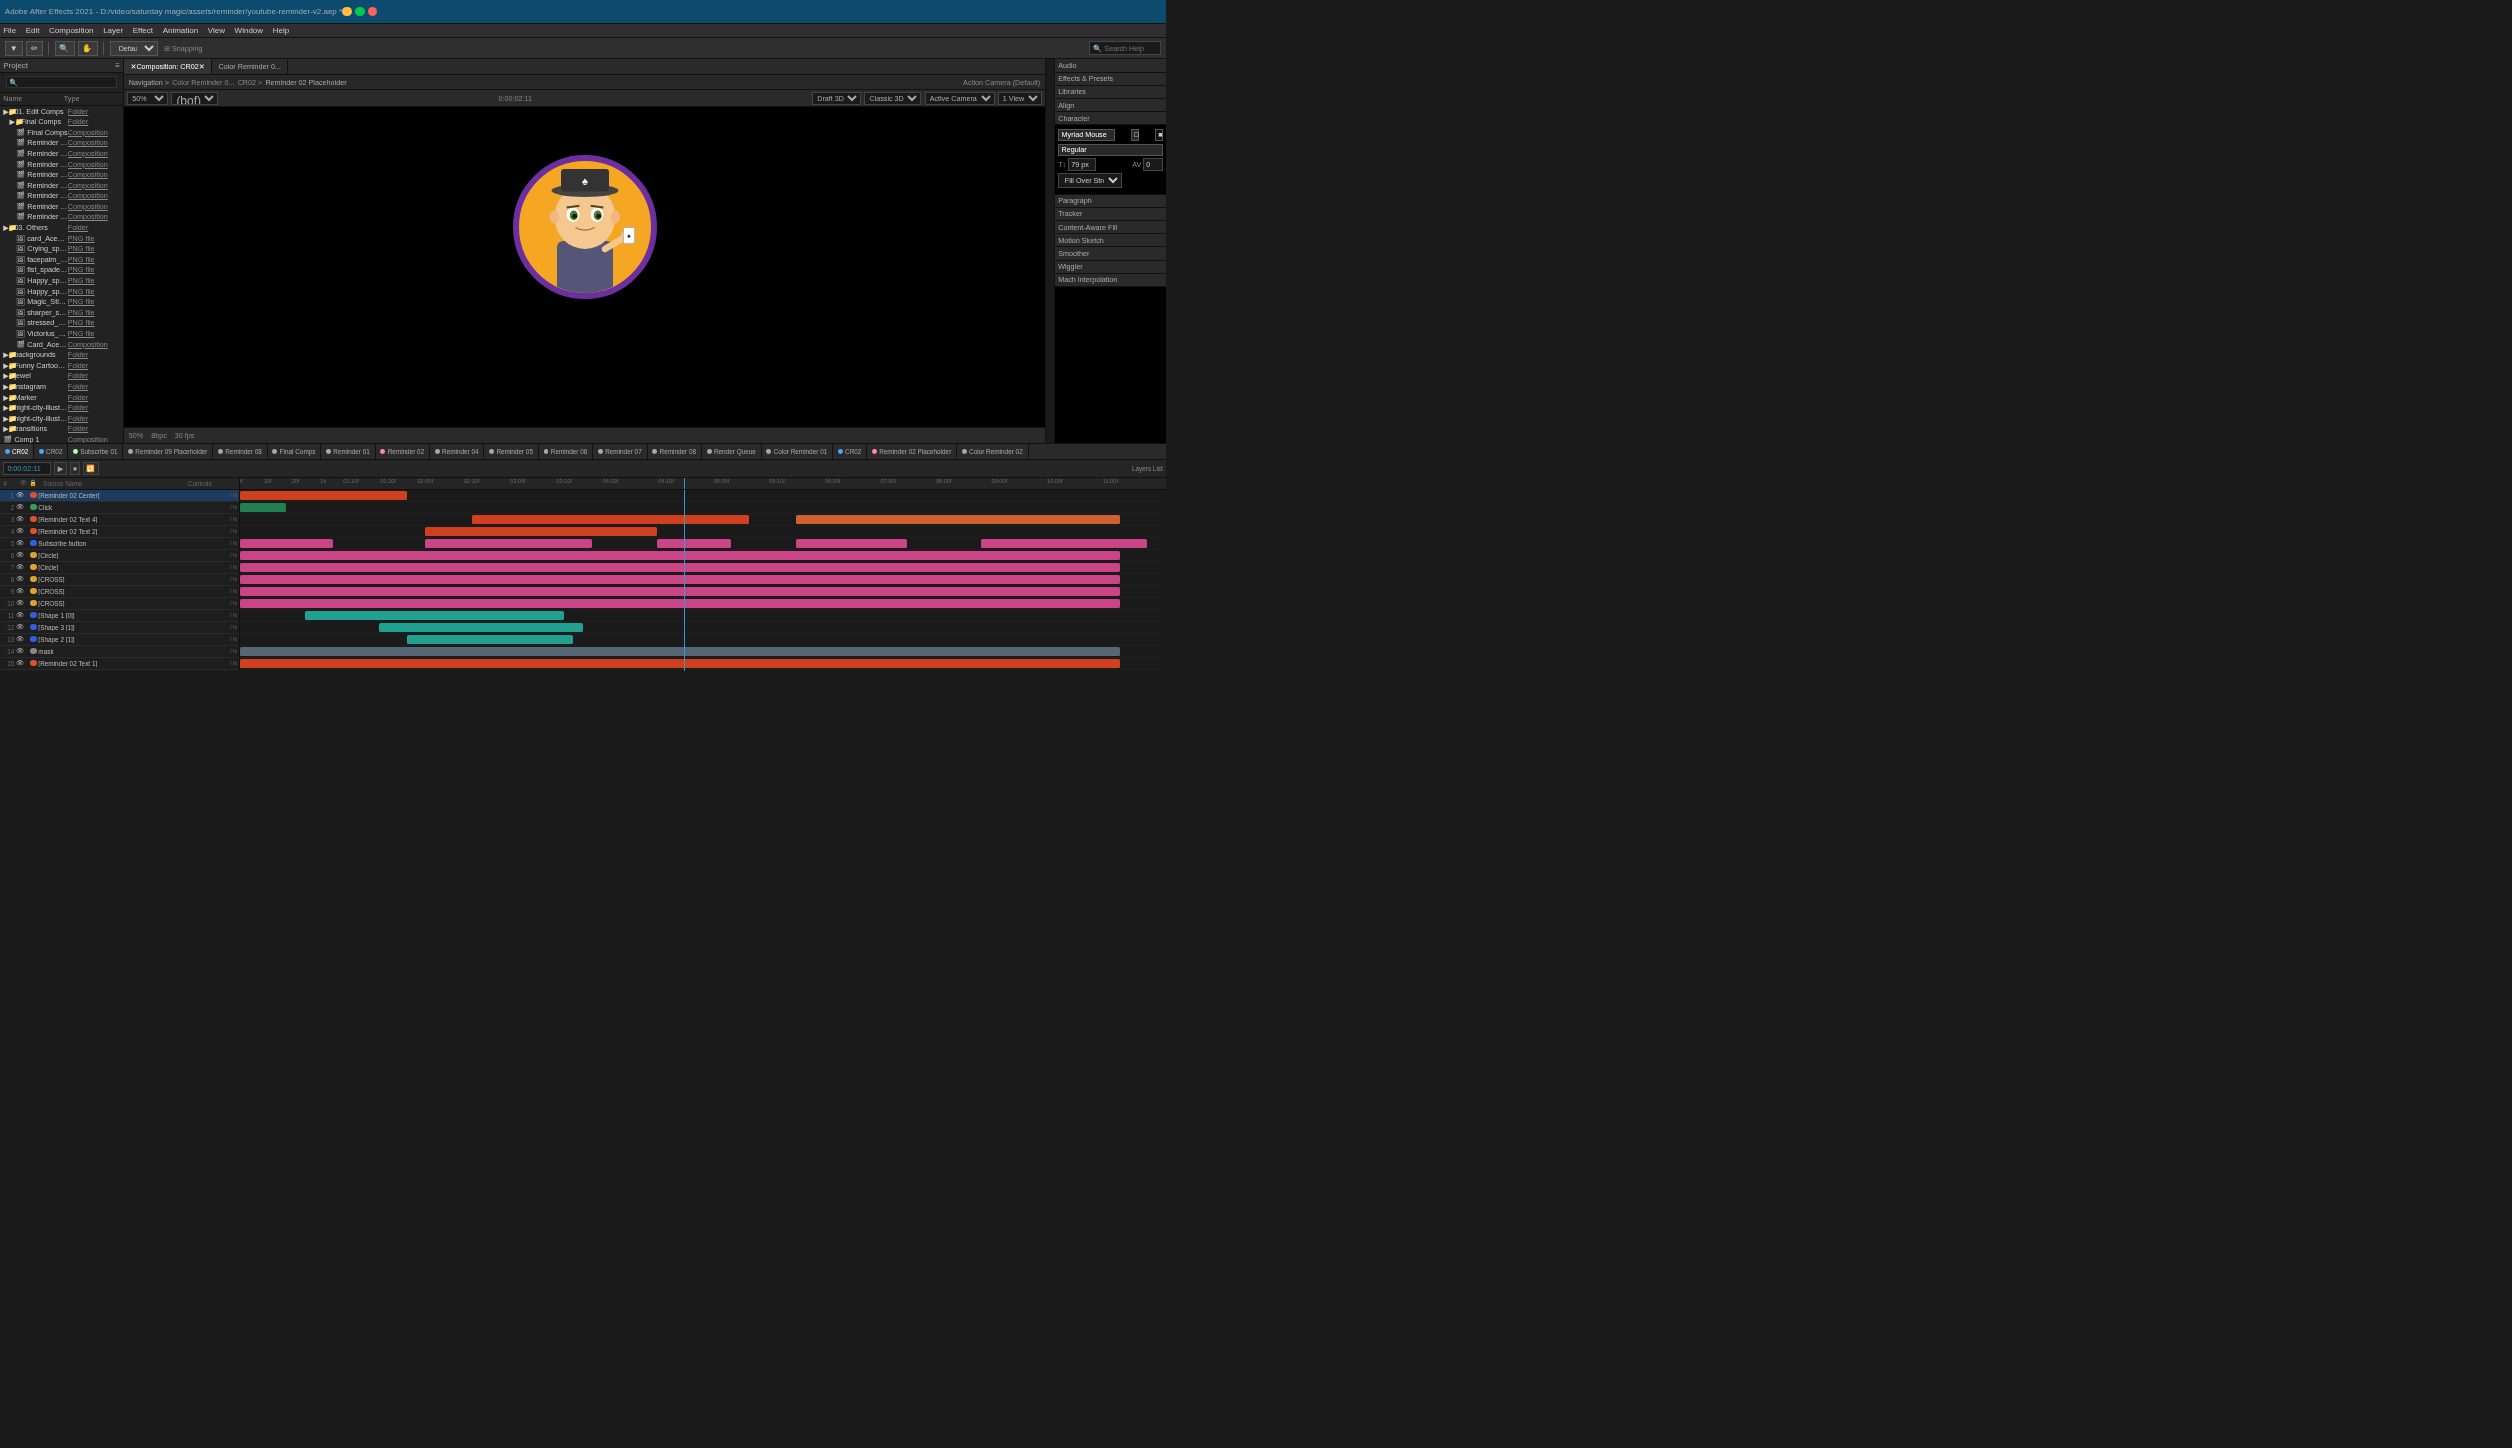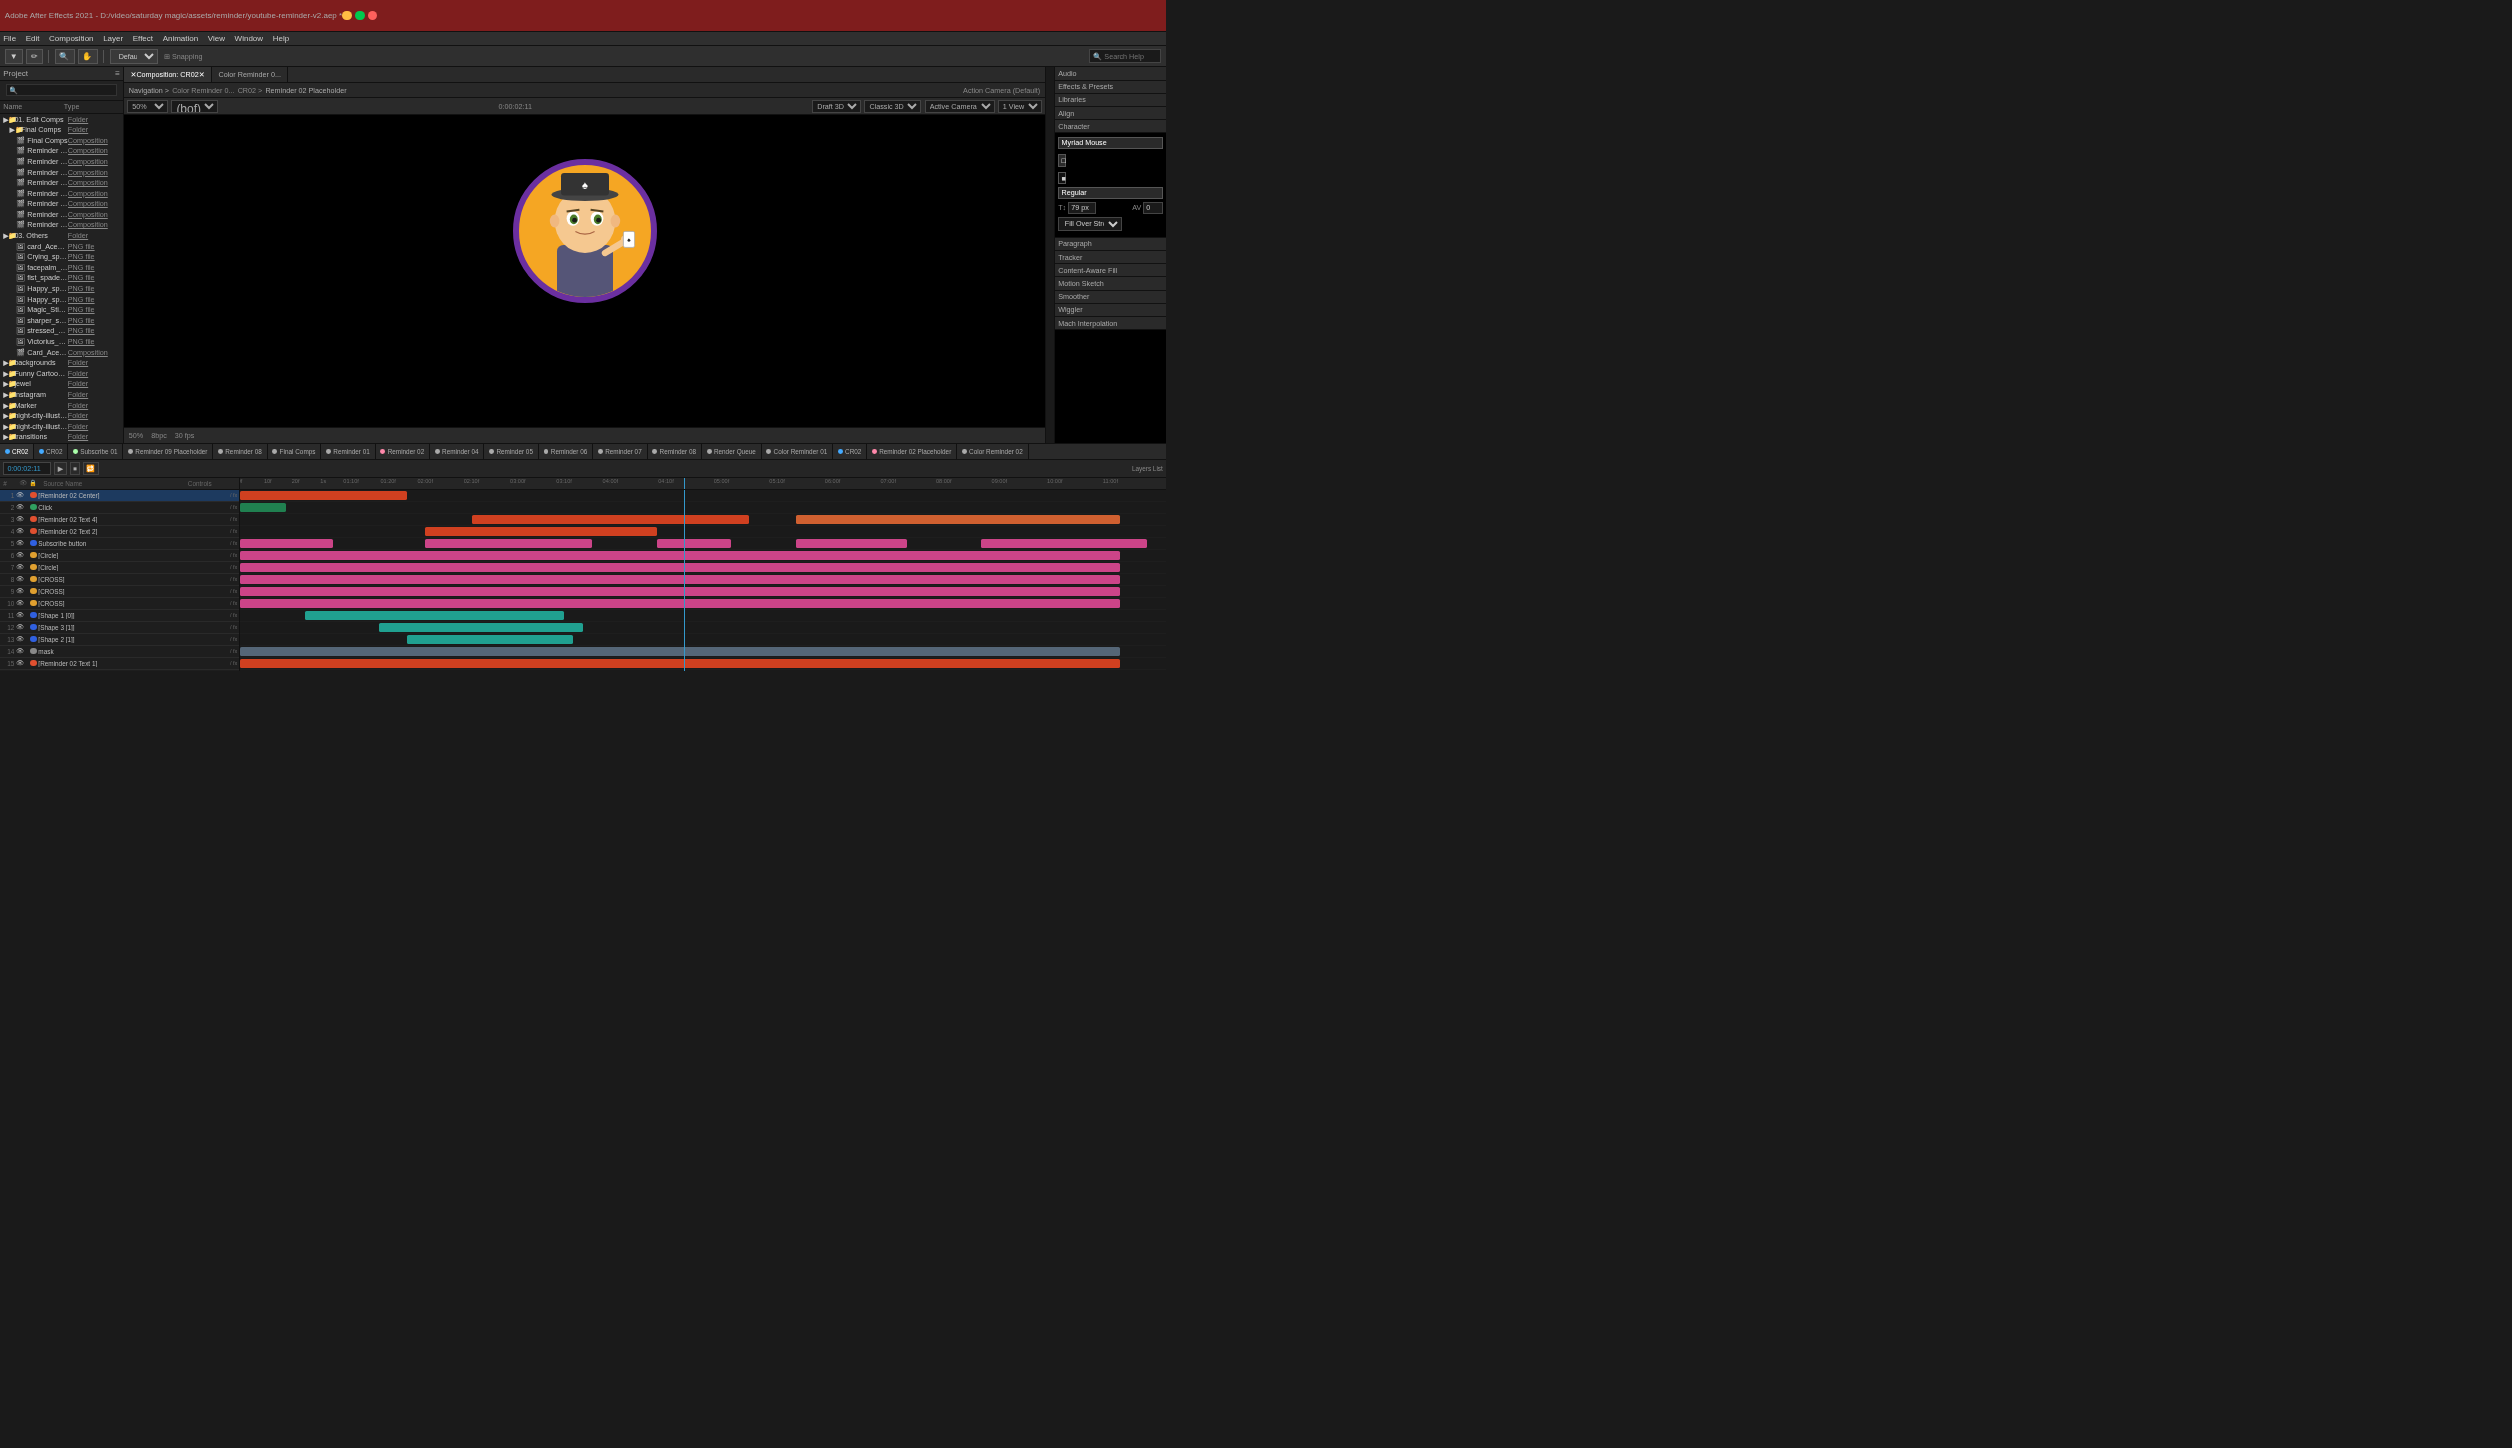--- a/index.html
+++ b/index.html
@@ -10,22 +10,22 @@
       font-size: 8.8px;
       width: 1166px;
       height: 671px;
       overflow: hidden;
       display: flex;
       flex-direction: column;
     }
 
     
     #title-bar {
-      background: #7f1d1d;
-      height: 32px;
+      background: #0c4a6e;
+      height: 24px;
       display: flex;
       align-items: center;
       padding: 0 4.8px;
       font-size: 8px;
       color: #aaa;
       border-bottom: 0.8px solid #111;
       flex-shrink: 0;
     }
     #title-bar-controls { display: flex; gap: 3.2px; }
     .title-btn {
@@ -764,21 +764,21 @@
     <div id="right-panel">
       <div class="right-section-title">Audio</div>
 
       <div class="right-section-title">Effects &amp; Presets</div>
       <div class="right-section-title">Libraries</div>
       <div class="right-section-title">Align</div>
 
       <div class="right-section-title">Character</div>
       <div class="right-subpanel">
         <div class="right-row">
-          <div style="display:flex; gap:5px; width:100%;flex-direction:column;">
+          <div style="display:flex; gap:16px; width:100%;">
             <div style="background:#2a2a2a; border:0.8px solid #555; color:#fff; font-size:7.2px; padding:0.8px 2.4px; flex:1;">Myriad Mouse</div>
             <div style="background:#2a2a2a; border:0.8px solid #555; color:#fff; font-size:7.2px; padding:0.8px 2.4px; width:8px; text-align:center;">□</div>
             <div style="background:#111; border:0.8px solid #555; font-size:7.2px; padding:0.8px 2.4px; width:8px; text-align:center;">■</div>
           </div>
         </div>
         <div class="right-row">
           <div style="background:#2a2a2a; border:0.8px solid #555; color:#fff; font-size:7.2px; padding:0.8px 2.4px; flex:1;">Regular</div>
         </div>
         <div class="right-row" style="justify-content:space-between;">
           <div style="display:flex; gap:1.6px; align-items:center;">

